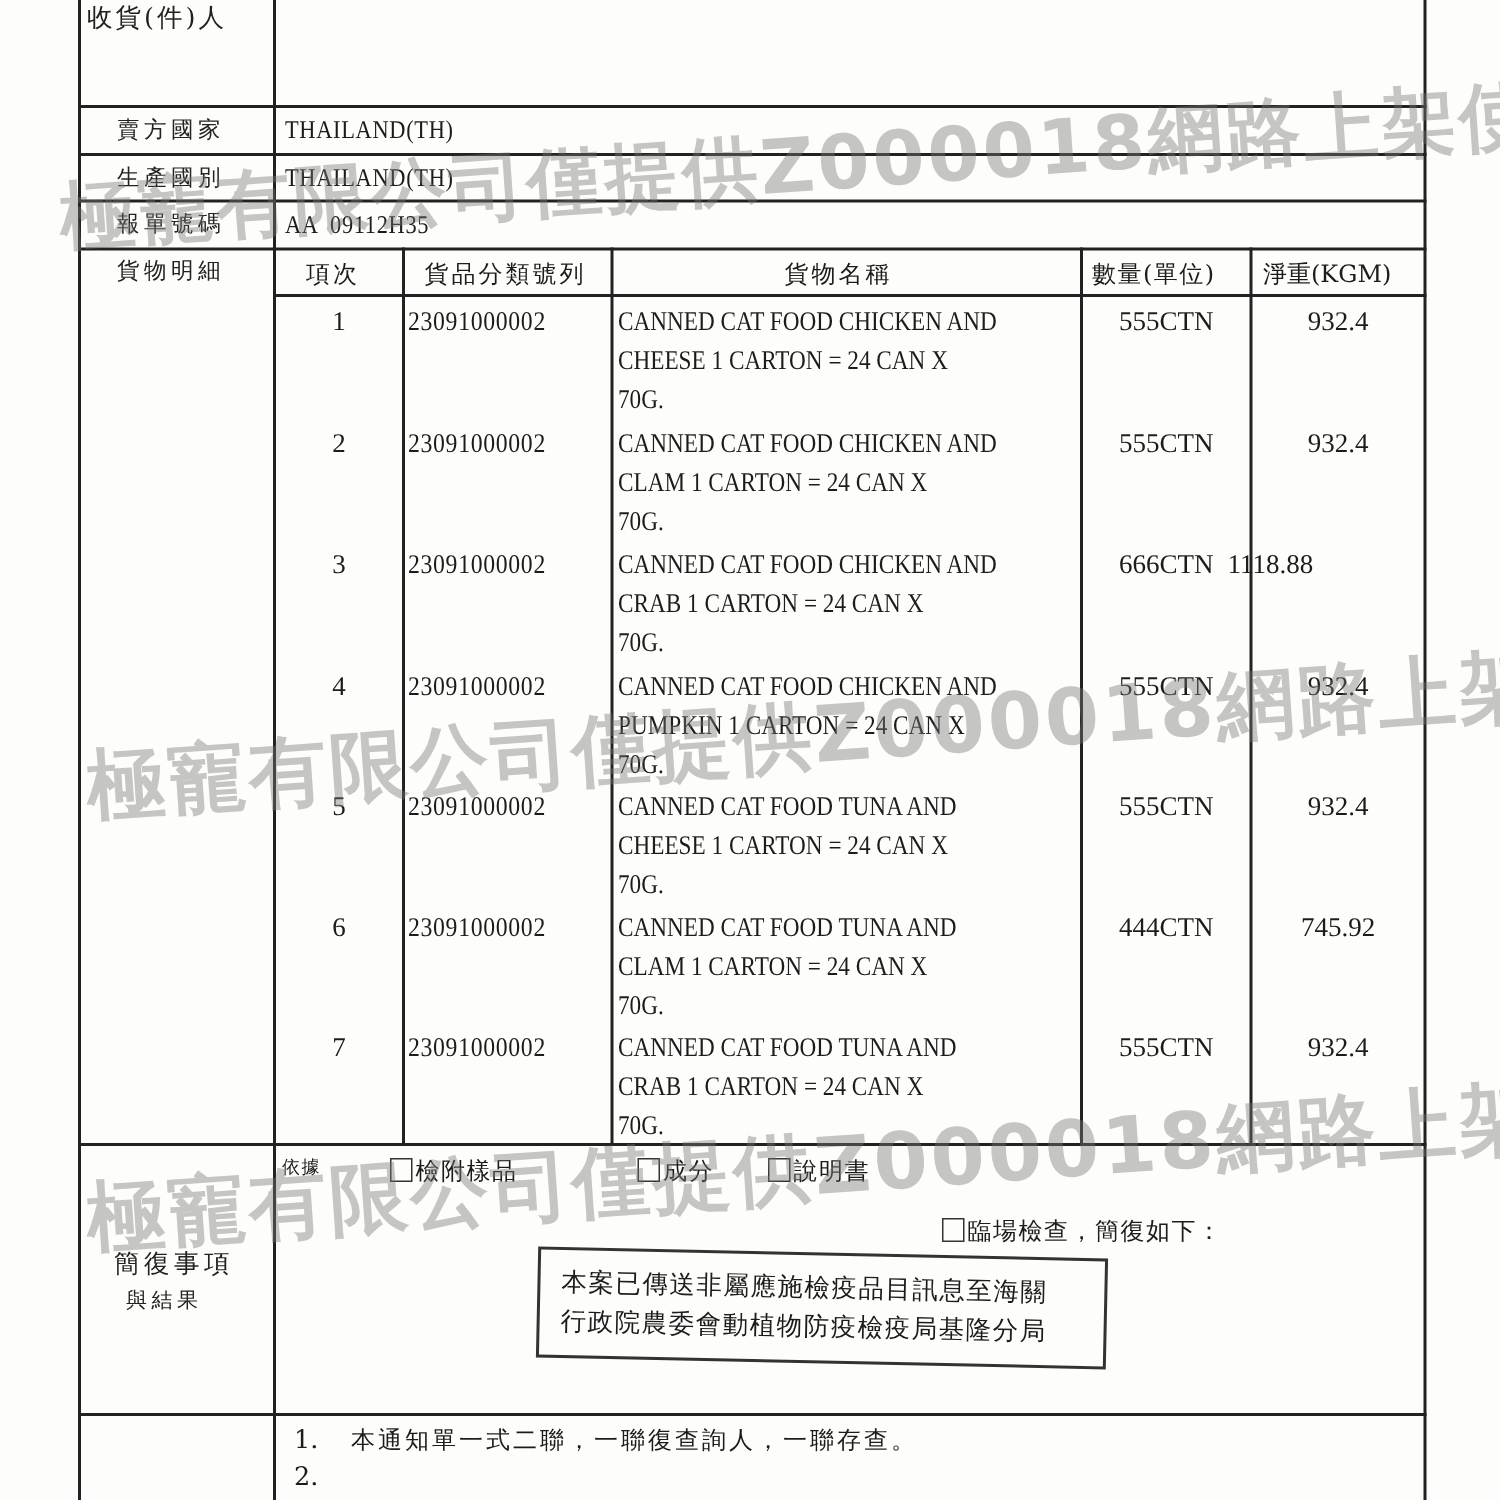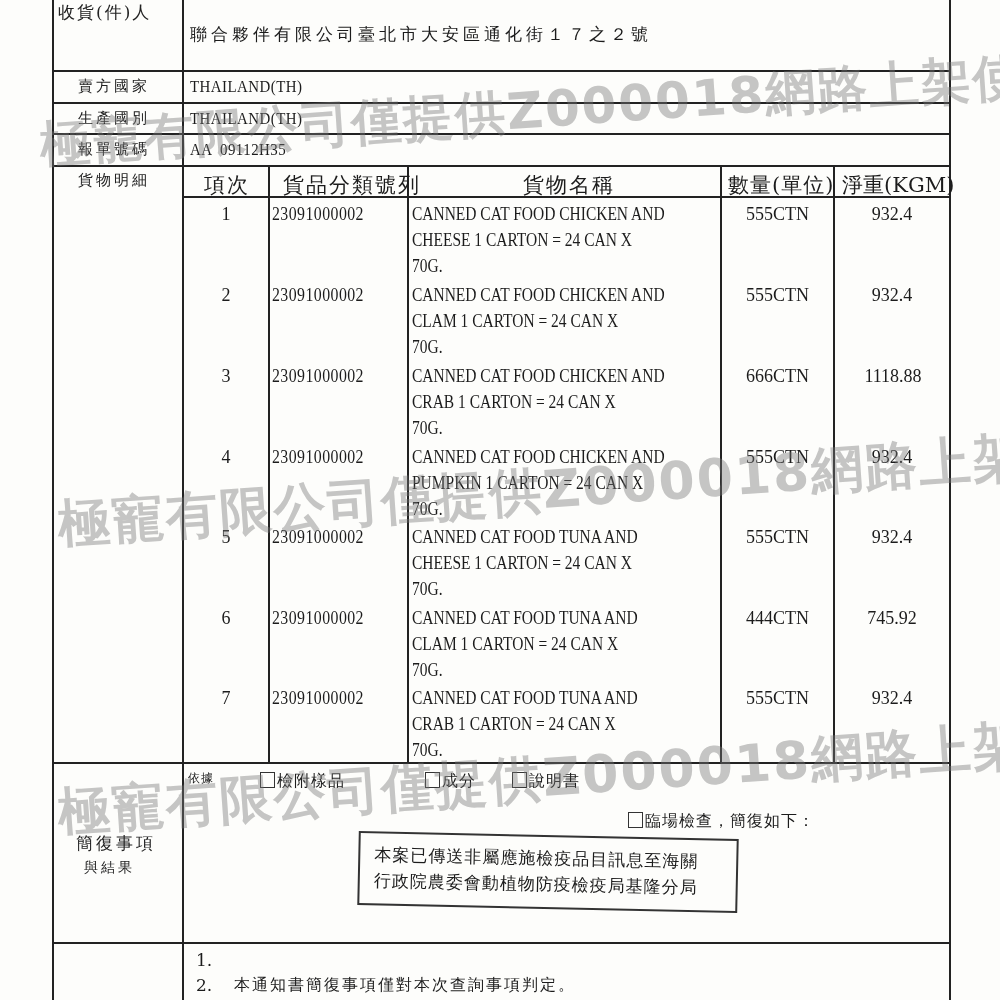--- a/index.html
+++ b/index.html
@@ -9,21 +9,21 @@
     font-family: "DejaVu Serif", "Liberation Serif", serif;
     color:#1c1c1c;
   }
   .page { position:absolute; left:0; top:0; width:1000px; height:1000px; }
   .line-h { position:absolute; height:2px; background:#222; }
   .line-v { position:absolute; width:2px; background:#222; }
   .txt { position:absolute; white-space:nowrap; line-height:1; }
   .lbl { font-size:15px; letter-spacing:3px; color:#222; }
   .mono { font-family:"Liberation Serif", "DejaVu Serif", serif; font-size:17px; letter-spacing:0.5px; transform:scaleX(0.88); transform-origin:left top; }
   .cjk { font-size:17px; letter-spacing:4px; }
-  .hdr { font-size:21px; letter-spacing:2px; }
+  .hdr { font-size:16px; letter-spacing:2px; }
   .desc { position:absolute; font-family:"Liberation Serif", serif; font-size:18px; line-height:26px; width:340px; transform:scaleX(0.86); transform-origin:left top; white-space:pre-line; }
   .num { position:absolute; font-family:"Liberation Serif", serif; font-size:18px; text-align:center; }
   .watermark {
     position:absolute; font-family:"DejaVu Sans", sans-serif; font-weight:bold;
     color:rgba(120,120,120,0.42); font-size:52px; white-space:nowrap; letter-spacing:2px;
     transform-origin:left center; pointer-events:none;
   }
   .stamp {
     position:absolute; left:358px; top:835px; width:376px; height:70px;
     border:2px solid #333; transform:rotate(1.2deg);
@@ -47,21 +47,20 @@
   <div class="line-h" style="left:182px; top:196px; width:769px;"></div>
   <div class="line-h" style="left:52px; top:762px; width:899px;"></div>
   <div class="line-h" style="left:52px; top:942px; width:899px;"></div>
 
   <div class="line-v" style="left:268px; top:165px; height:597px;"></div>
   <div class="line-v" style="left:407px; top:165px; height:597px;"></div>
   <div class="line-v" style="left:720px; top:165px; height:597px;"></div>
   <div class="line-v" style="left:833px; top:165px; height:597px;"></div>
 
   <div class="txt lbl" style="left:58px; top:4px; font-size:17px; letter-spacing:2px;">收貨(件)人</div>
-  <div class="txt cjk" style="left:190px; top:26px;">聯合夥伴有限公司臺北市大安區通化街１７之２號</div>
 
   <div class="txt lbl" style="left:78px; top:79px;">賣方國家</div>
   <div class="txt mono" style="left:190px; top:78px;">THAILAND(TH)</div>
 
   <div class="txt lbl" style="left:78px; top:111px;">生產國別</div>
   <div class="txt mono" style="left:190px; top:110px;">THAILAND(TH)</div>
 
   <div class="txt lbl" style="left:78px; top:142px;">報單號碼</div>
   <div class="txt mono" style="left:190px; top:141px; white-space:pre;">AA  09112H35</div>
 
@@ -88,21 +87,21 @@
 70G.</div>
   <div class="num" style="left:720px; top:285px; width:115px;">555CTN</div>
   <div class="num" style="left:835px; top:285px; width:114px;">932.4</div>
 
   <div class="num" style="left:182px; top:366px; width:88px;">3</div>
   <div class="txt mono" style="left:272px; top:367px; font-size:18px;">23091000002</div>
   <div class="desc" style="left:412px; top:363px;">CANNED CAT FOOD CHICKEN AND
 CRAB 1 CARTON = 24 CAN X
 70G.</div>
   <div class="num" style="left:720px; top:366px; width:115px;">666CTN</div>
-  <div class="num" style="left:835px; top:366px; width:116px;">1118.88</div>
+  <div class="num" style="left:789px; top:366px; width:116px;">1118.88</div>
 
   <div class="num" style="left:182px; top:447px; width:88px;">4</div>
   <div class="txt mono" style="left:272px; top:448px; font-size:18px;">23091000002</div>
   <div class="desc" style="left:412px; top:444px;">CANNED CAT FOOD CHICKEN AND
 PUMPKIN 1 CARTON = 24 CAN X
 70G.</div>
   <div class="num" style="left:720px; top:447px; width:115px;">555CTN</div>
   <div class="num" style="left:835px; top:447px; width:114px;">932.4</div>
 
   <div class="num" style="left:182px; top:527px; width:88px;">5</div>
@@ -146,20 +145,20 @@
   <div class="txt" style="left:628px; top:772px; font-size:16px; letter-spacing:1px;margin-top:40px;">
     <span class="cb"></span><span>臨場檢查，簡復如下：</span>
   </div>
 
   <div class="stamp">
     <div class="l" style="top:10px;">本案已傳送非屬應施檢疫品目訊息至海關</div>
     <div class="l" style="top:36px;">行政院農委會動植物防疫檢疫局基隆分局</div>
   </div>
 
   <div class="txt" style="left:196px; top:952px; font-size:17px;">1.</div>
+  <div class="txt" style="left:234px; top:952px; font-size:16px; letter-spacing:2px;">本通知單一式二聯，一聯復查詢人，一聯存查。</div>
   <div class="txt" style="left:196px; top:977px; font-size:17px;">2.</div>
-  <div class="txt" style="left:234px; top:977px; font-size:16px; letter-spacing:2px;">本通知書簡復事項僅對本次查詢事項判定。</div>
 
   <div class="watermark" style="left:40px; top:112px; transform:rotate(-4deg); font-size:50px;">極寵有限公司僅提供Z000018網路上架使用</div>
   <div class="watermark" style="left:58px; top:490px; transform:rotate(-4deg); font-size:52px;">極寵有限公司僅提供Z000018網路上架使用</div>
   <div class="watermark" style="left:58px; top:778px; transform:rotate(-4deg); font-size:52px;">極寵有限公司僅提供Z000018網路上架使用</div>
 
 </div>
 
 </body></html>

